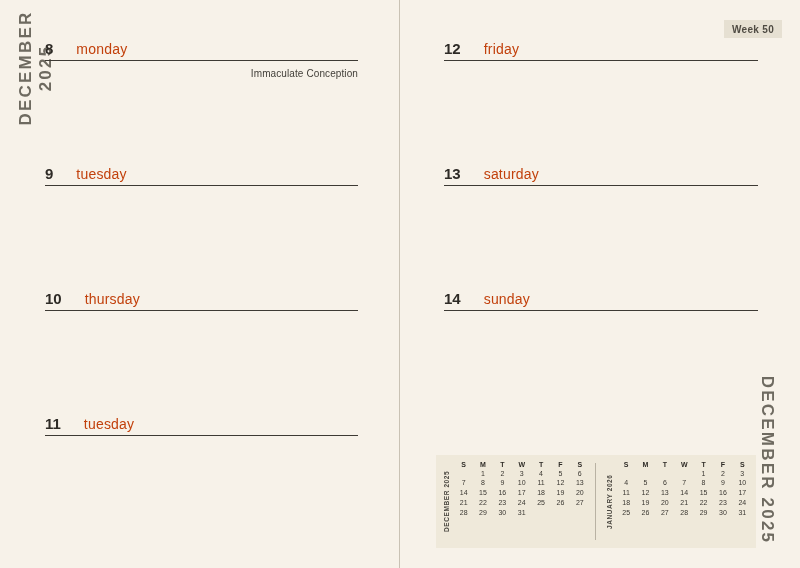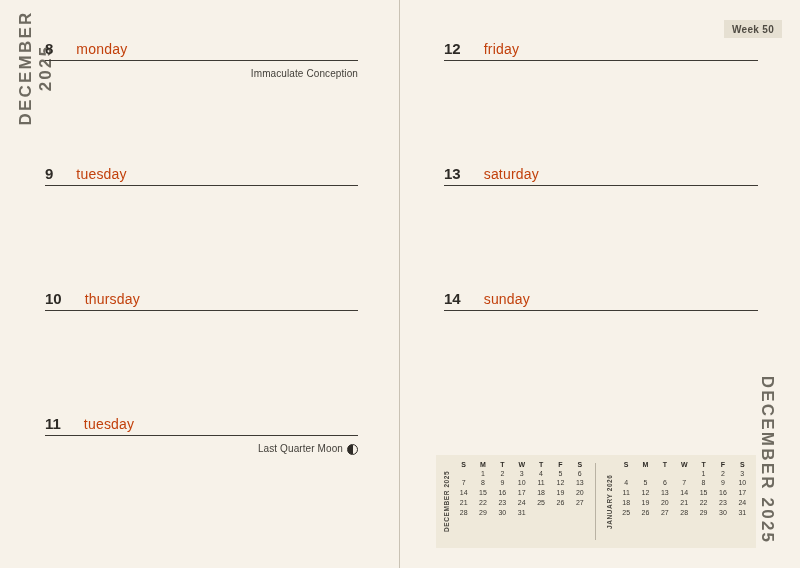--- a/index.html
+++ b/index.html
@@ -213,24 +213,20 @@
         <span class="day-num">10</span>
         <span class="day-name">thursday</span>
       </div>
     </div>
 
     <div class="day" style="left:45px; top:415px; width:313px;">
       <div class="day-head">
         <span class="day-num">11</span>
         <span class="day-name">tuesday</span>
       </div>
-      <div class="day-note">
-        <span>Last Quarter Moon</span>
-        <span class="moon-icon"></span>
-      </div>
     </div>
 
   </div>
 
   <div class="page page-right">
 
     <div class="day" style="left:44px; top:40px; width:314px;">
       <div class="day-head">
         <span class="day-num">12</span>
         <span class="day-name">friday</span>

